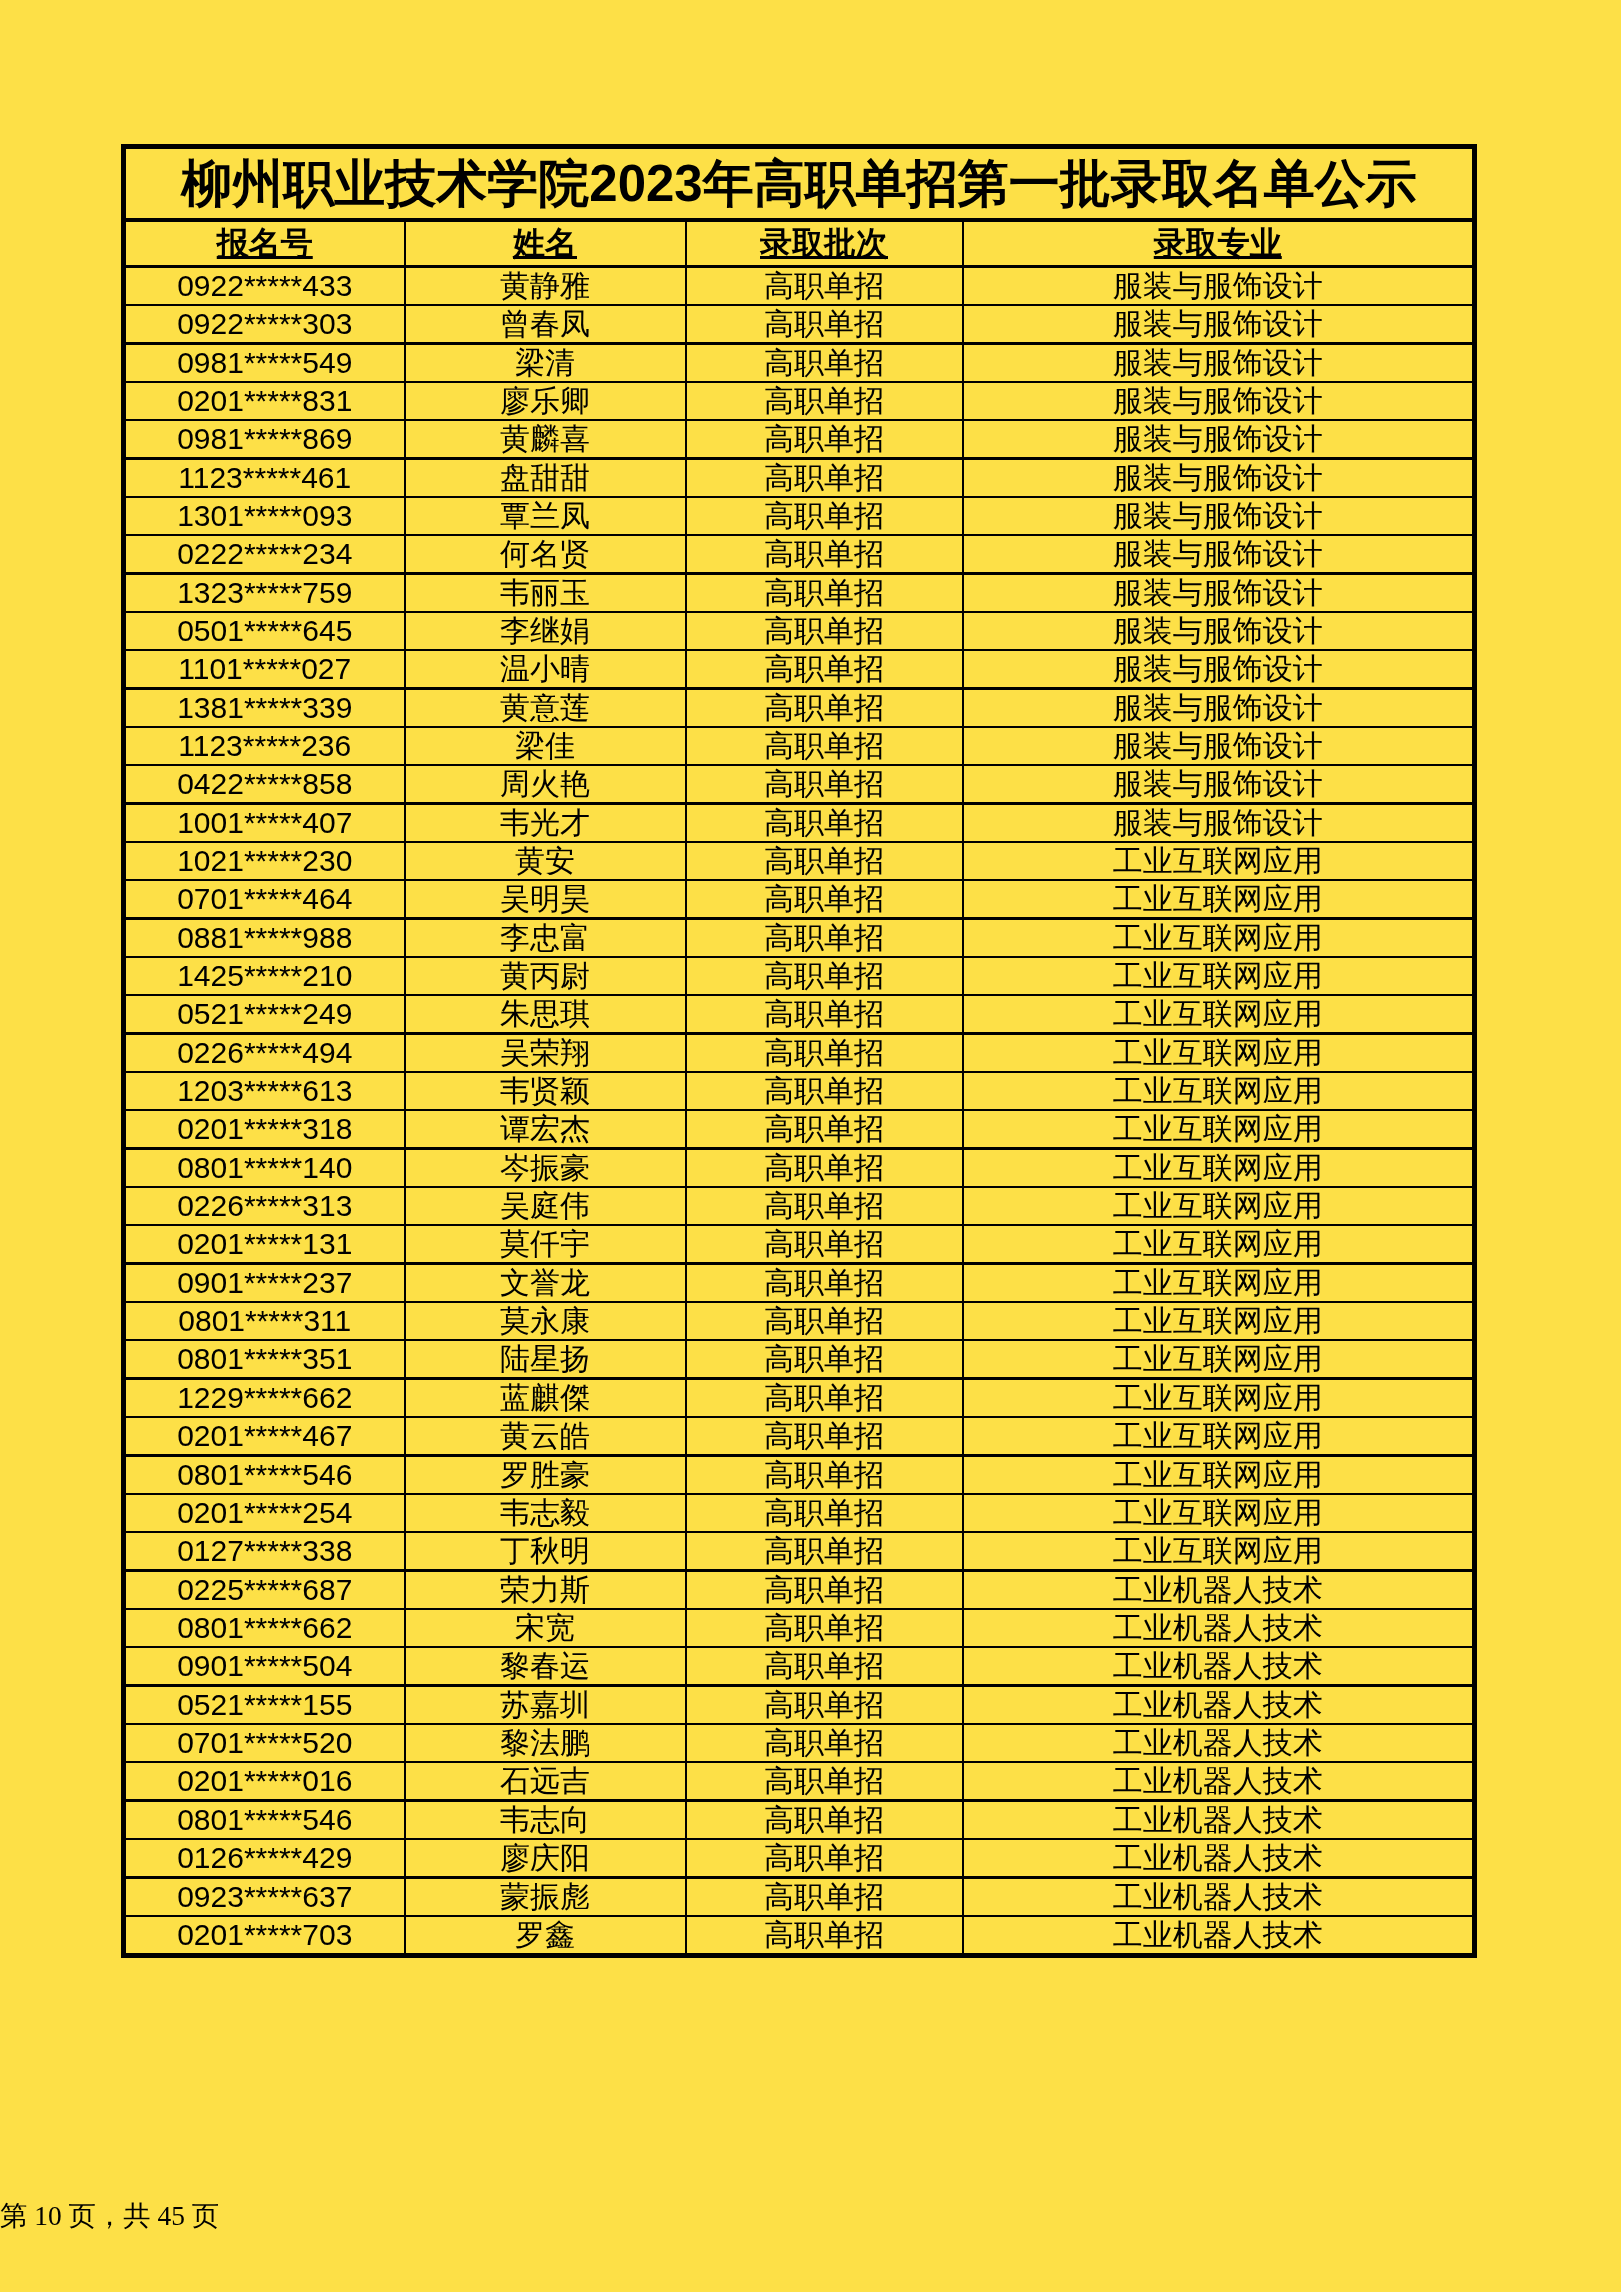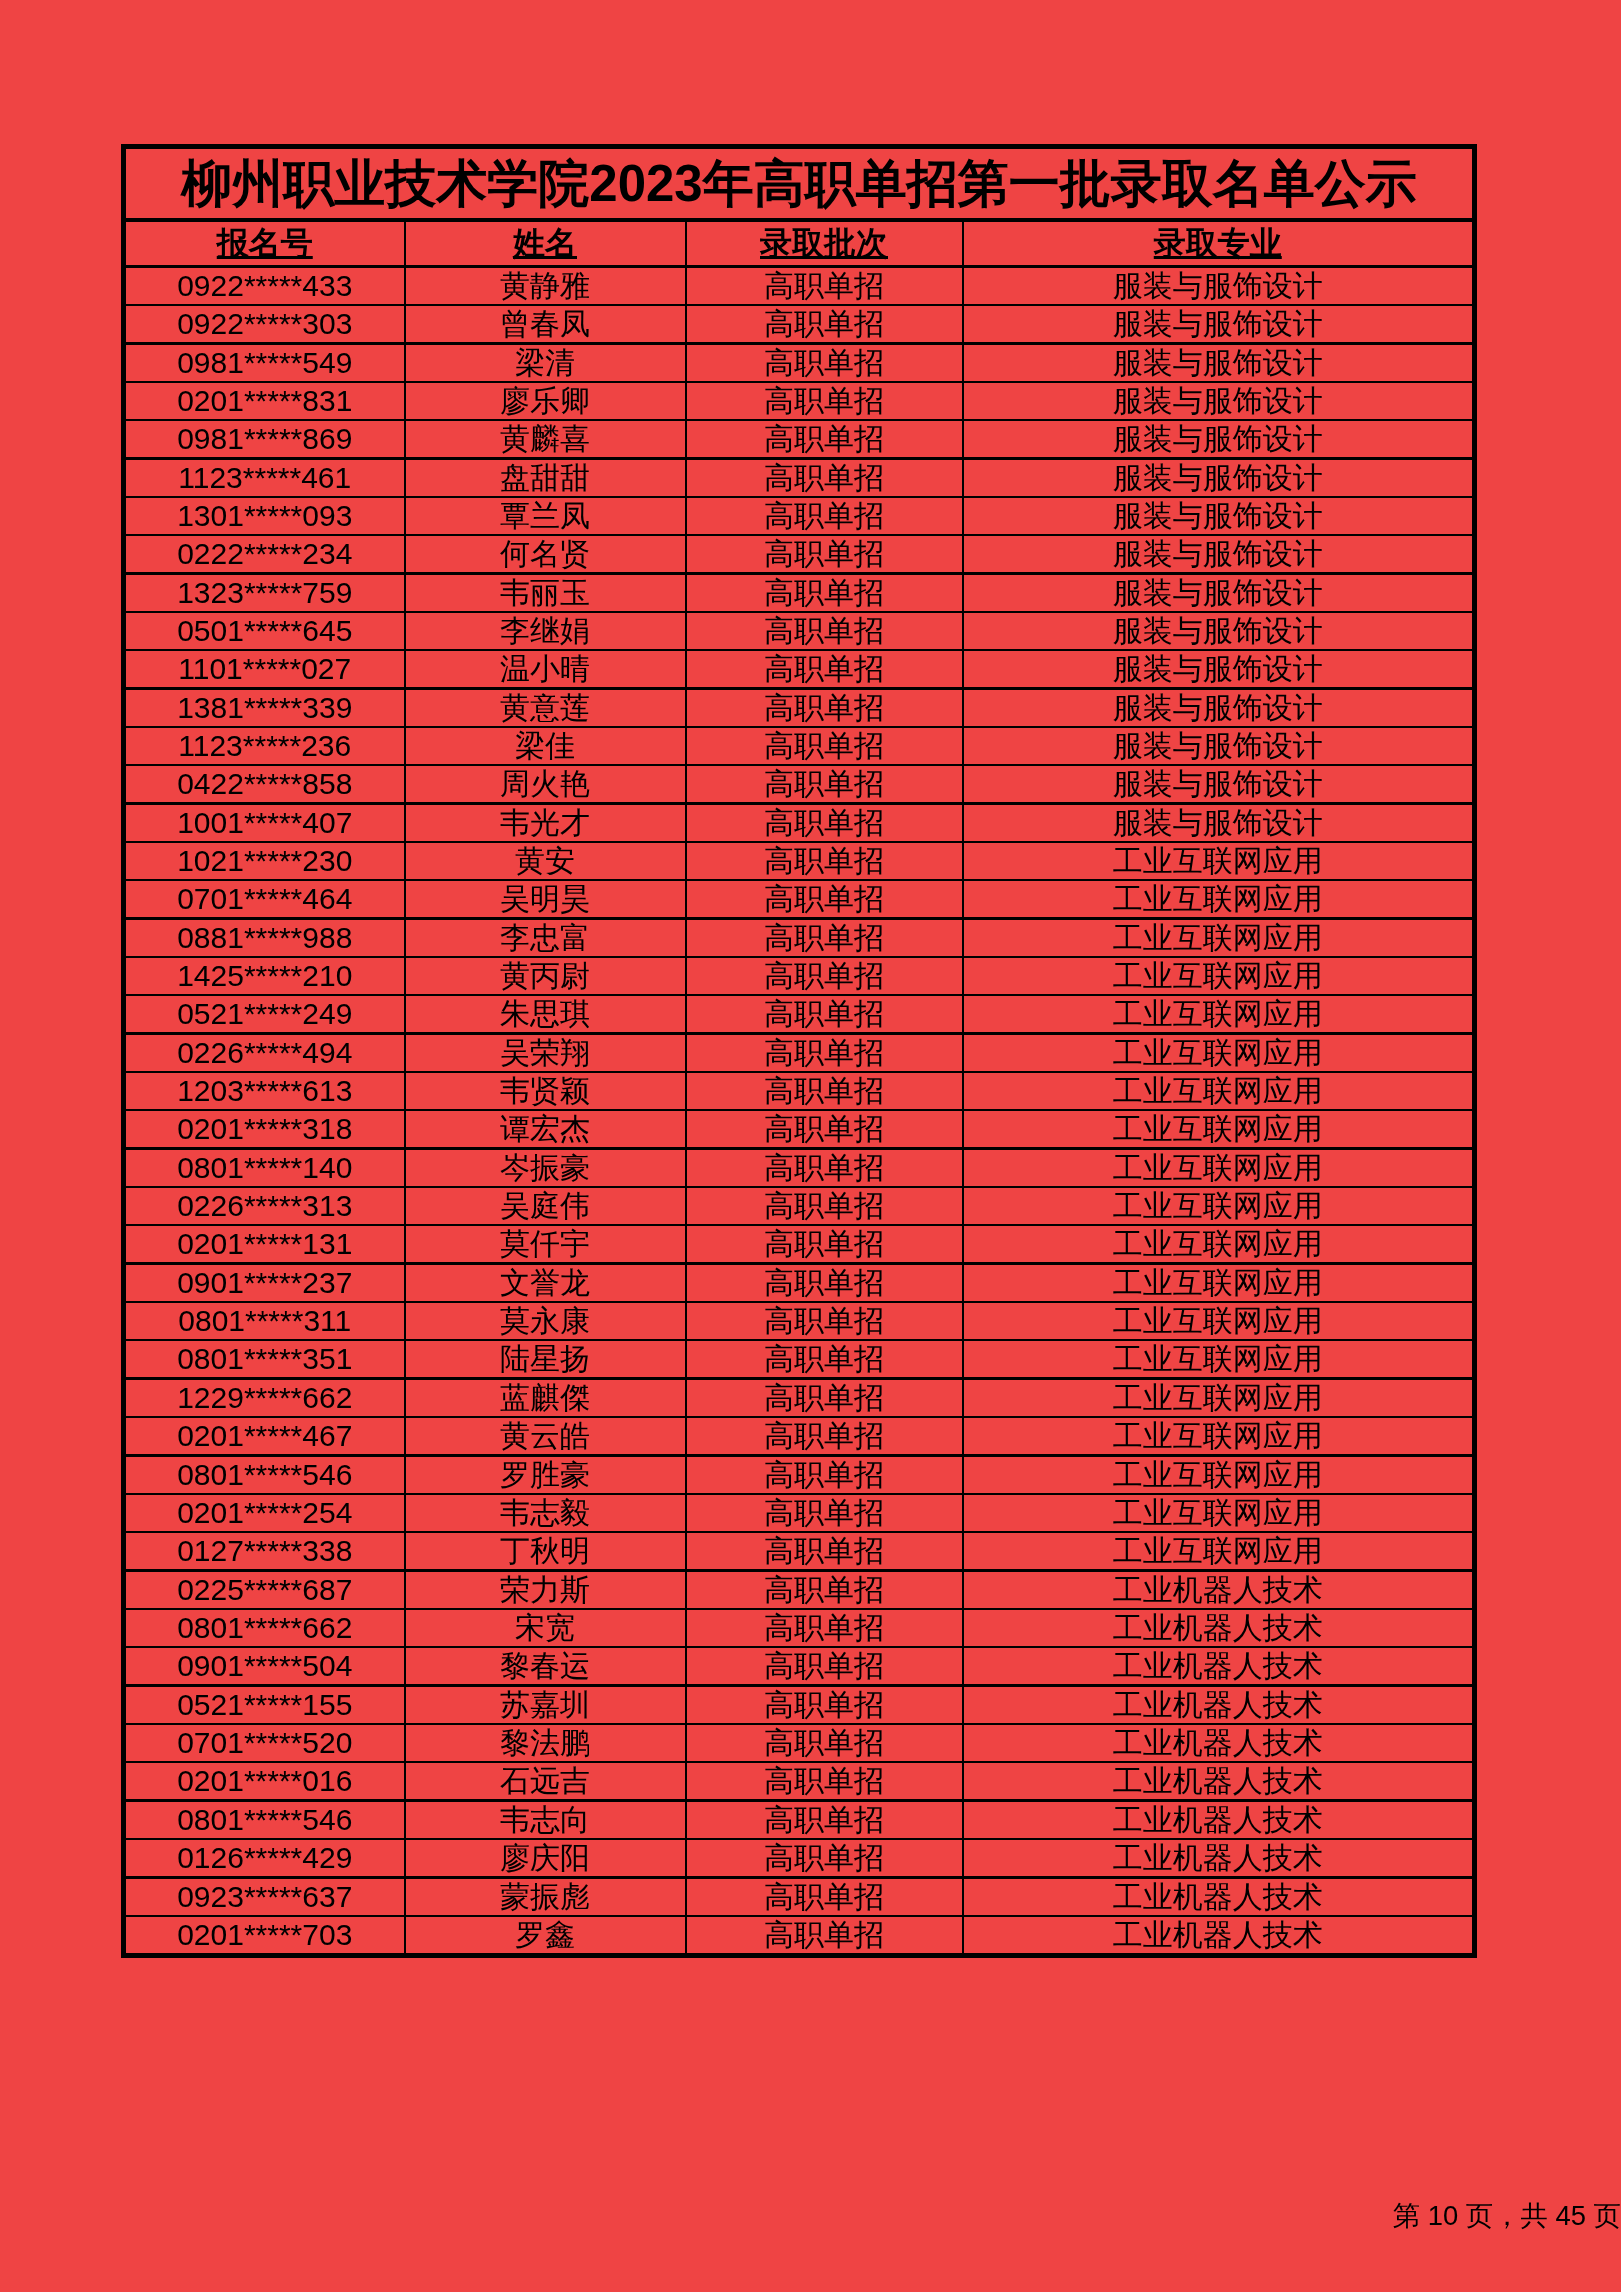--- a/index.html
+++ b/index.html
@@ -4,21 +4,21 @@
 <style>
   html, body {
     margin: 0;
     padding: 0;
     background: #ffffff;
   }
   .page {
     position: relative;
     width: 1621px;
     height: 2293px;
-    background: #ef4444;
+    background: #fde047;
     font-family: "Liberation Sans", sans-serif;
     color: #000000;
     overflow: hidden;
   }
   table.admission {
     position: absolute;
     left: 121px;
     top: 144px;
     width: 1352px;
     table-layout: fixed;
@@ -63,22 +63,22 @@
     overflow: hidden;
   }
   tbody tr.group-end td {
     border-bottom: 3.9px solid #000000;
   }
   .page-footer {
     position: absolute;
     left: 0;
     top: 2198px;
     width: 100%;
-    text-align: right;
-    font-family: Liberation Sans, sans-serif;
+    text-align: left;
+    font-family: Liberation Serif, serif;
     font-size: 27.4px;
     color: #000000;
   }
 </style>
 </head>
 <body>
 
 <div class="page">
 
   <table class="admission">

